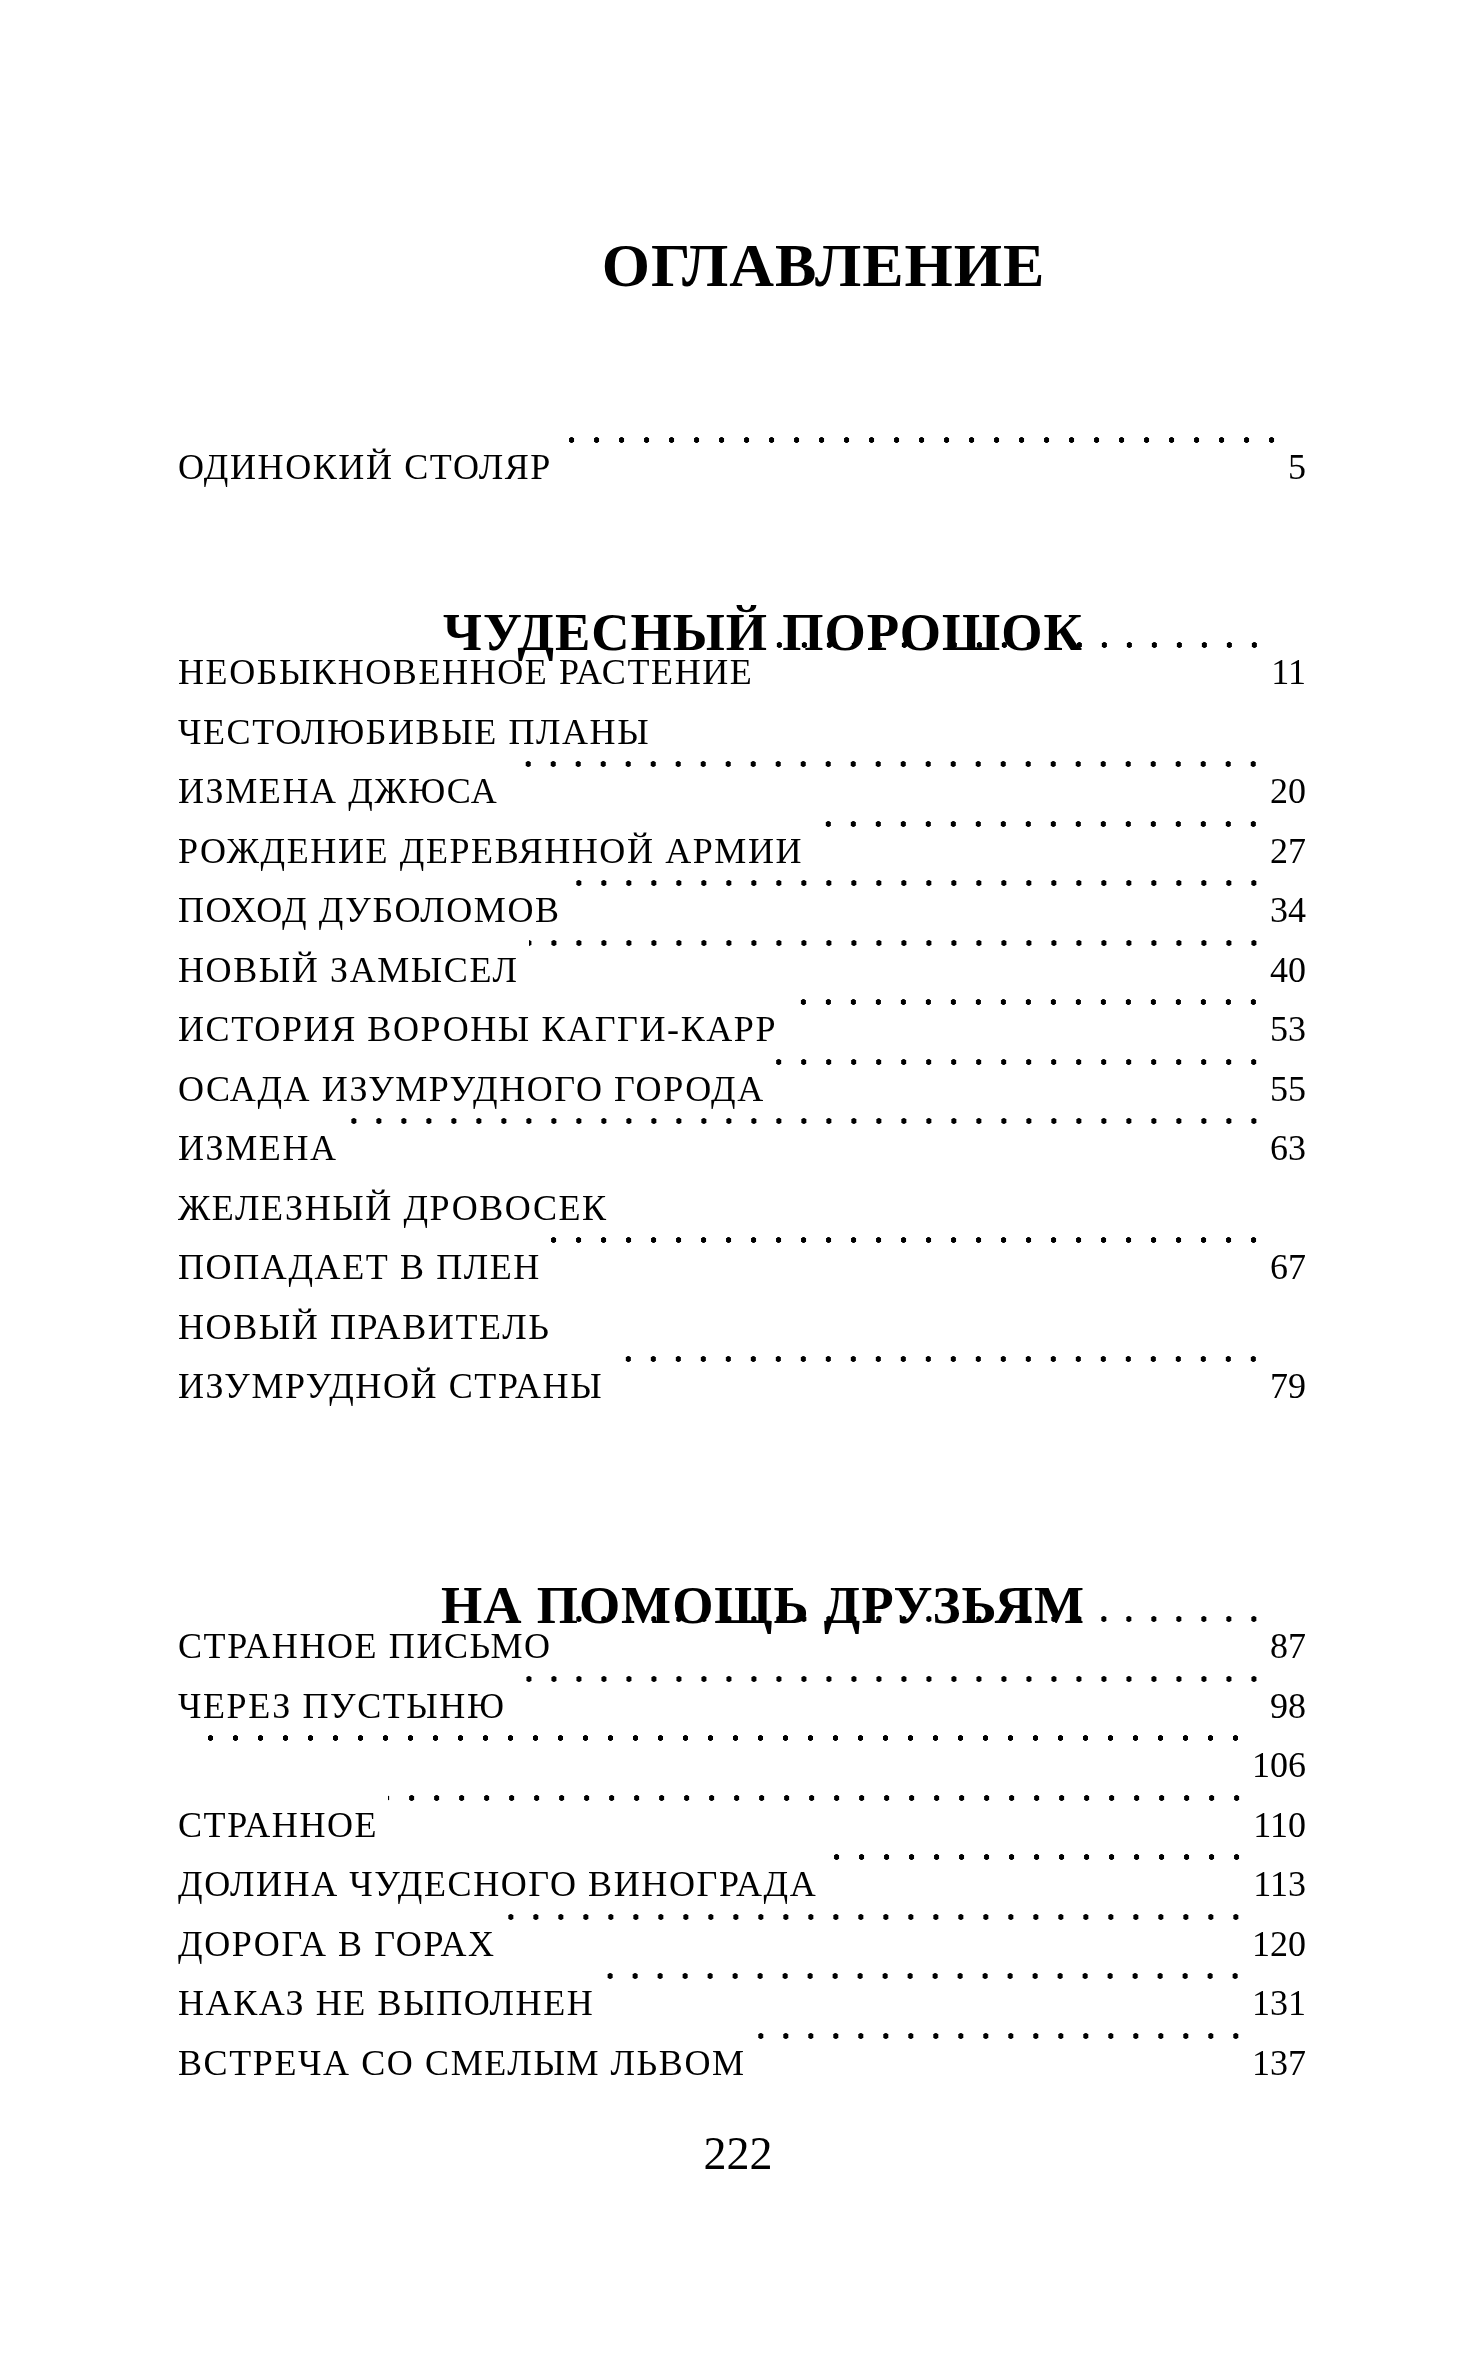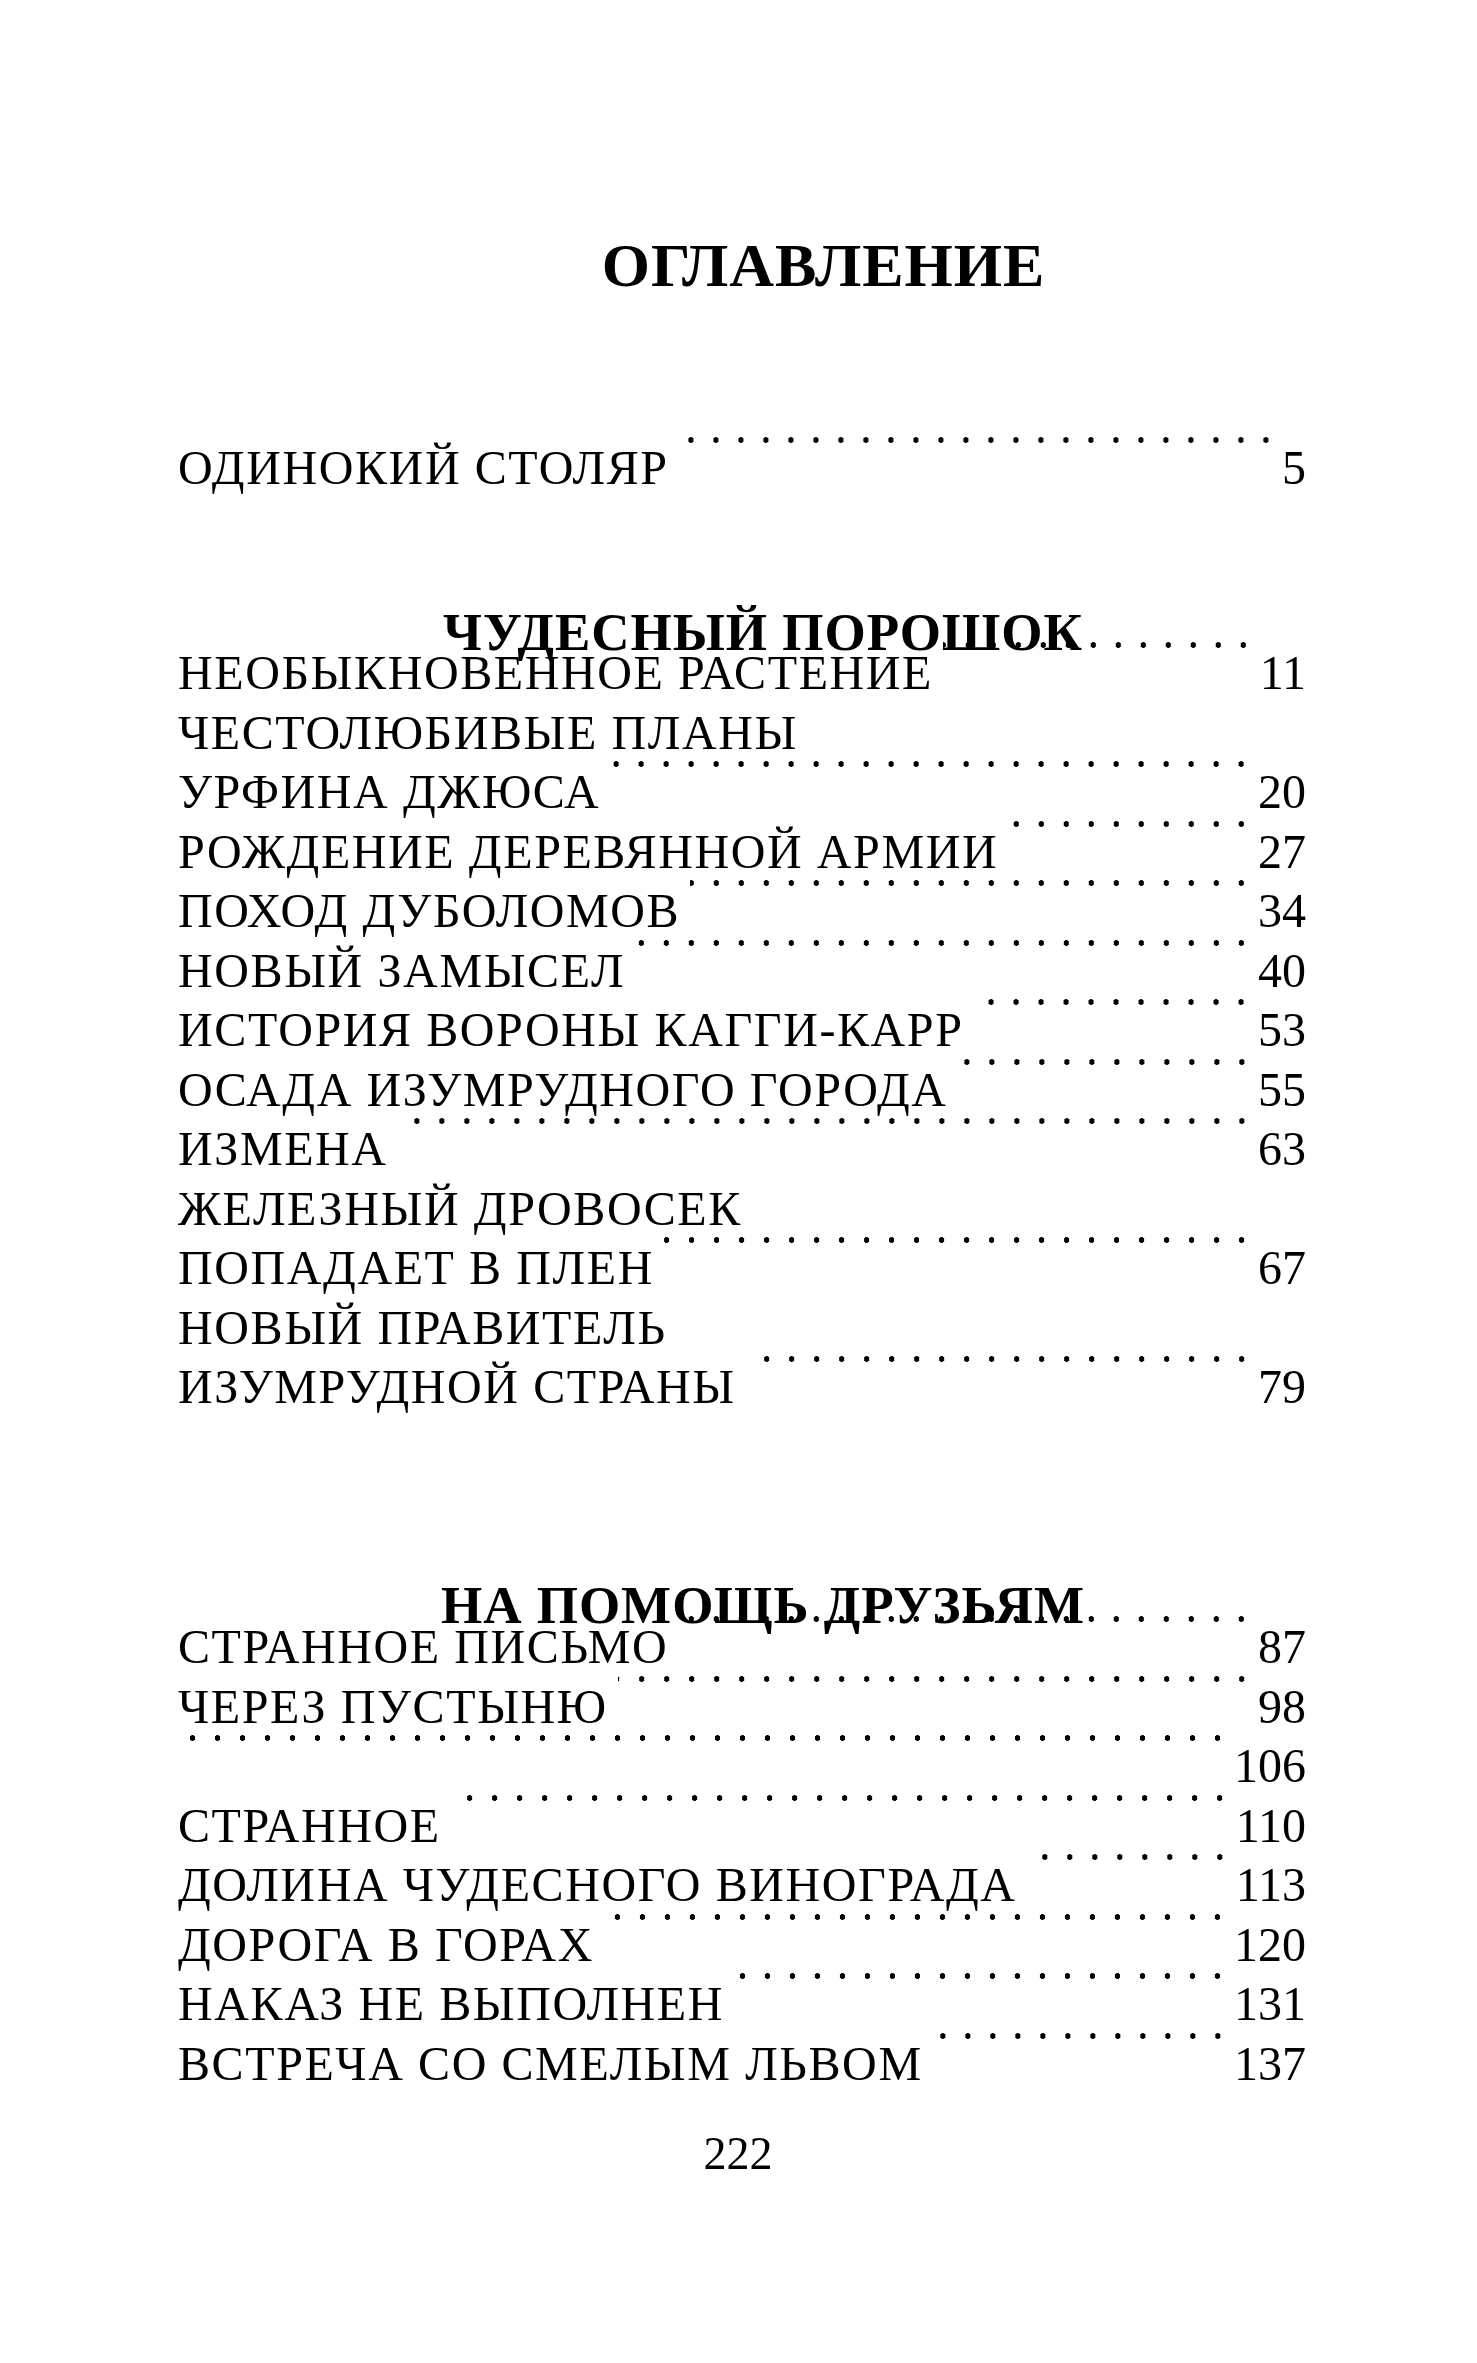--- a/index.html
+++ b/index.html
@@ -43,21 +43,21 @@
     }
     .toc-block {
       position: absolute;
       left: 178px;
       width: 1128px;
     }
     .toc-line {
       display: flex;
       align-items: flex-end;
       height: 59.5px;
-      font-size: 48px;
+      font-size: 36px;
       line-height: 59.5px;
       letter-spacing: 1.6px;
       white-space: nowrap;
       font-family: Liberation Serif, serif;
     }
     .toc-line .label {
       flex: 0 0 auto;
     }
     .toc-line .leader {
       flex: 1 1 auto;
@@ -106,21 +106,21 @@
   <div class="toc-line">
     <span class="label">НЕОБЫКНОВЕННОЕ РАСТЕНИЕ</span>
     <span class="leader"></span>
     <span class="page">11</span>
   </div>
   <div class="toc-line no-page">
     <span class="label">ЧЕСТОЛЮБИВЫЕ ПЛАНЫ</span>
 
   </div>
   <div class="toc-line">
-    <span class="label">УРФИНА ДЖЮСА</span>
+    <span class="label">ИЗМЕНА ДЖЮСА</span>
     <span class="leader"></span>
     <span class="page">20</span>
   </div>
   <div class="toc-line">
     <span class="label">РОЖДЕНИЕ ДЕРЕВЯННОЙ АРМИИ</span>
     <span class="leader"></span>
     <span class="page">27</span>
   </div>
   <div class="toc-line">
     <span class="label">ПОХОД ДУБОЛОМОВ</span>

